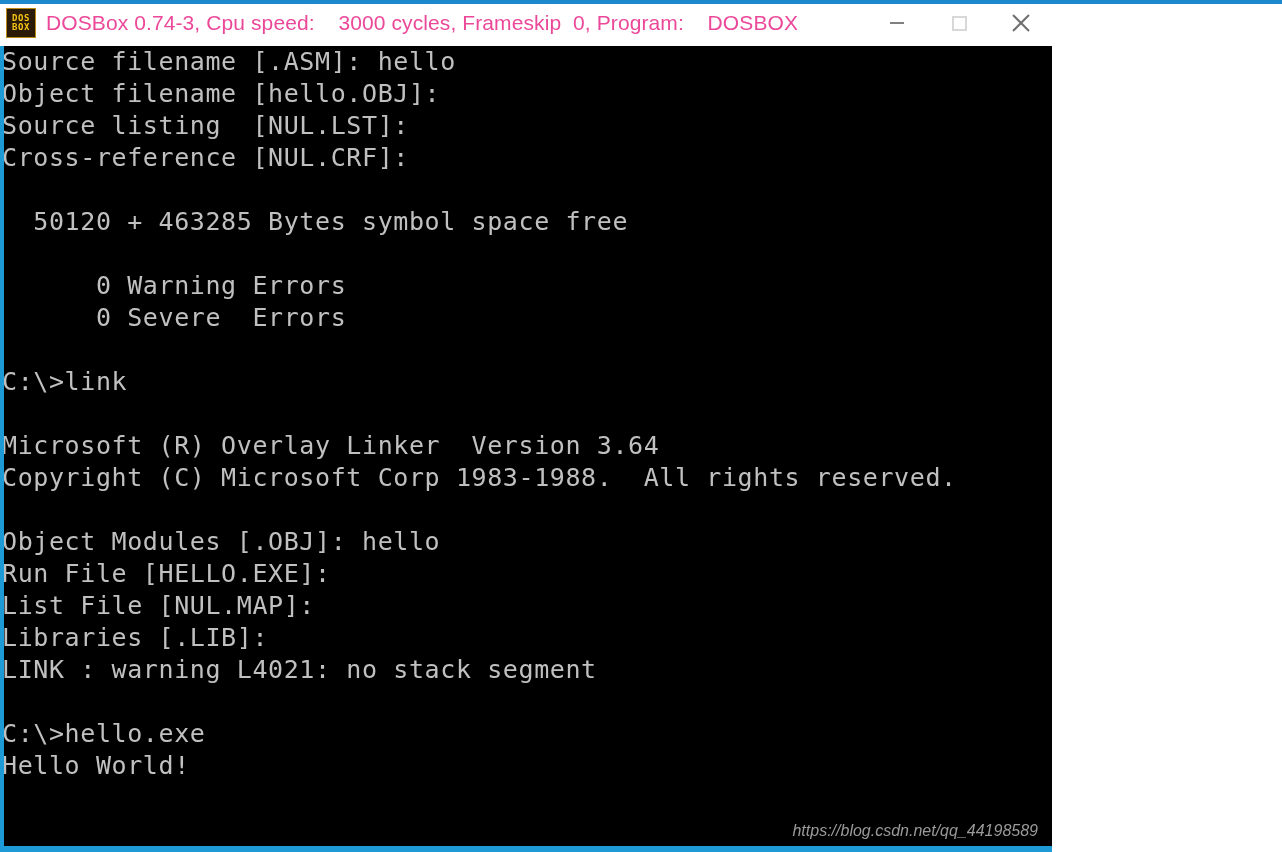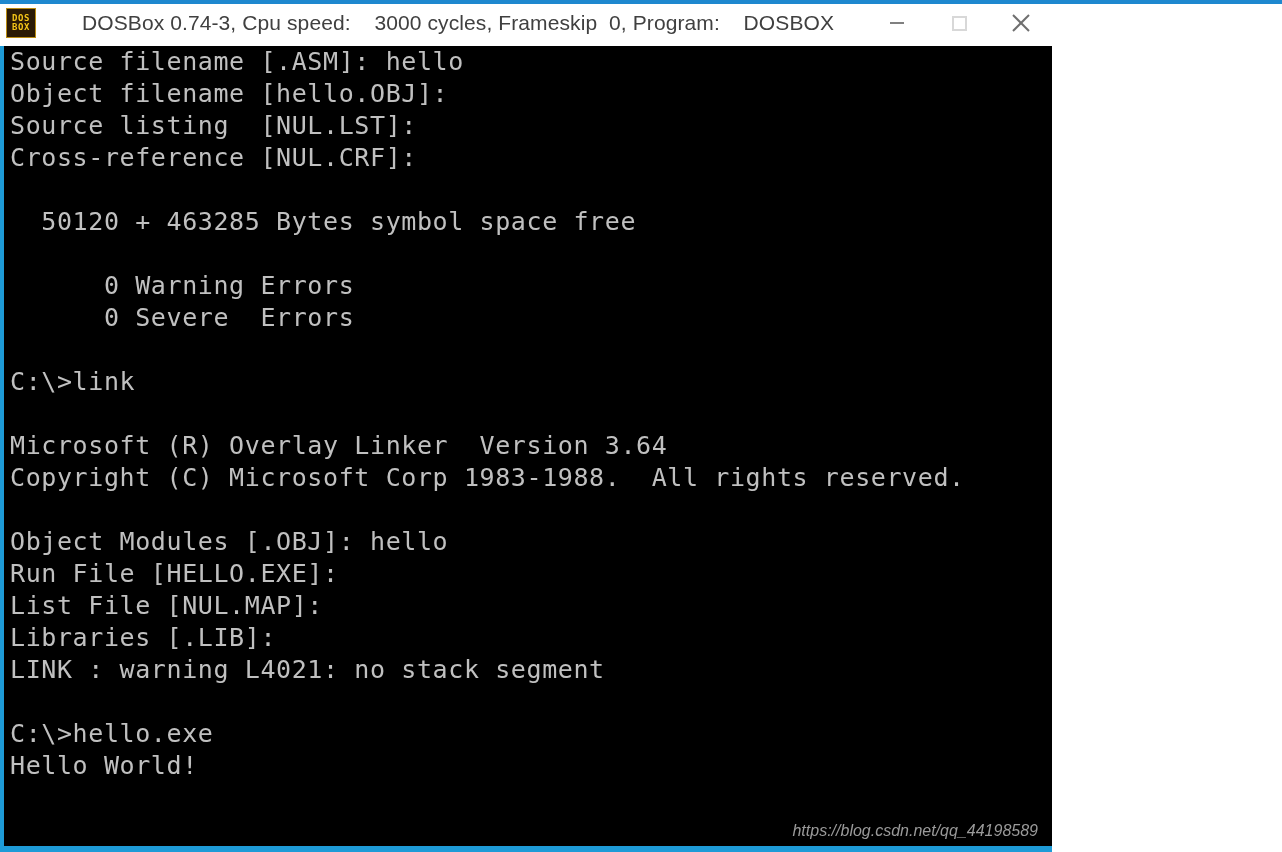--- a/index.html
+++ b/index.html
@@ -66,28 +66,27 @@
   .app-icon span {
     color: #f5c518;
     font-family: "DejaVu Sans Mono", monospace;
     font-size: 9px;
     font-weight: bold;
     letter-spacing: 0.5px;
     display: block;
   }
 
   .title-text {
-    color: #404040;
+    color: #ec4899;
     font-size: 21px;
     font-family: "Liberation Sans", sans-serif;
     white-space: pre;
     letter-spacing: 0.1px;
     flex: 1 1 auto;
     overflow: hidden;
-    margin-left: 36px;
   }
 
   .winbtns {
     display: flex;
     align-items: stretch;
     height: 46px;
     flex: 0 0 auto;
   }
   .winbtn {
     width: 62px;
@@ -140,21 +139,21 @@
     background: transparent;
     font-family: "DejaVu Sans Mono", "Liberation Mono", monospace;
     font-size: 25px;
     line-height: 32px;
     white-space: pre;
     letter-spacing: 0.6px;
     z-index: 2;
   }
   .console .line {
     height: 32px;
-    padding-left: 10px;
+    padding-left: 2px;
     white-space: pre;
   }
 
   .watermark {
     position: absolute;
     right: 14px;
     bottom: 12px;
     color: #9a9a9a;
     font-family: "Liberation Sans", sans-serif;
     font-size: 16px;

